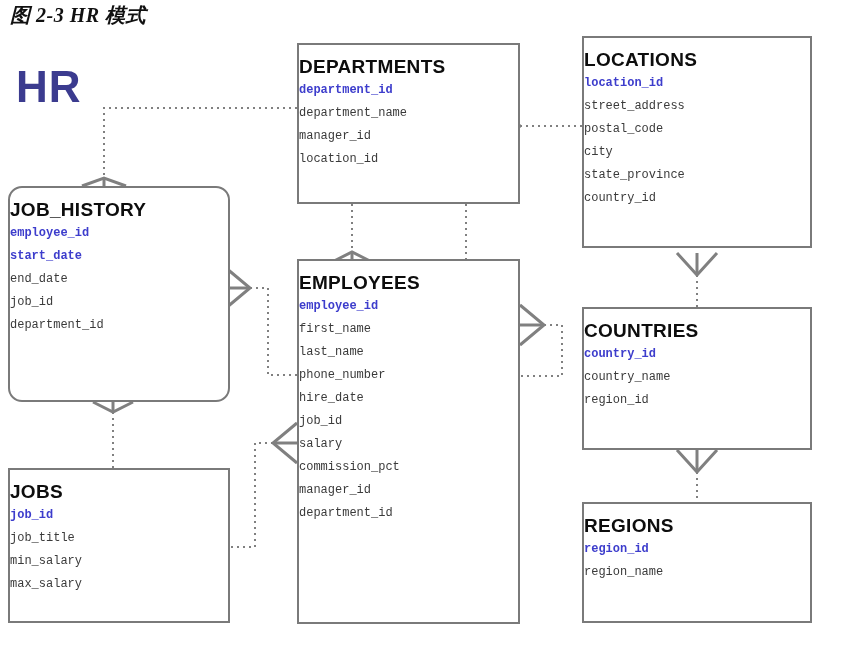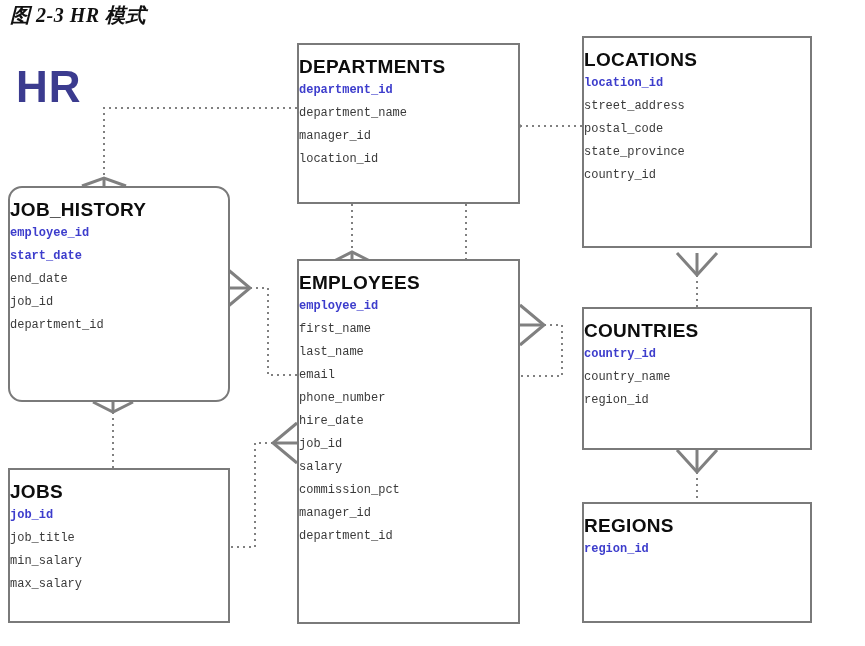--- a/index.html
+++ b/index.html
@@ -170,39 +170,39 @@
     <div class="attr">department_name</div>
     <div class="attr">manager_id</div>
     <div class="attr">location_id</div>
   </div>
 
   <div class="entity" style="left:582px; top:36px; width:230px; height:212px;">
     <div class="entity-title">LOCATIONS</div>
     <div class="attr pk">location_id</div>
     <div class="attr">street_address</div>
     <div class="attr">postal_code</div>
+    <div class="attr">city</div>
     <div class="attr">state_province</div>
     <div class="attr">country_id</div>
   </div>
 
   <div class="entity" style="left:8px; top:186px; width:222px; height:216px;border-radius:14px;">
     <div class="entity-title">JOB_HISTORY</div>
     <div class="attr pk">employee_id</div>
     <div class="attr pk">start_date</div>
     <div class="attr">end_date</div>
     <div class="attr">job_id</div>
     <div class="attr">department_id</div>
   </div>
 
   <div class="entity" style="left:297px; top:259px; width:223px; height:365px;">
     <div class="entity-title">EMPLOYEES</div>
     <div class="attr pk">employee_id</div>
     <div class="attr">first_name</div>
     <div class="attr">last_name</div>
-    <div class="attr">email</div>
     <div class="attr">phone_number</div>
     <div class="attr">hire_date</div>
     <div class="attr">job_id</div>
     <div class="attr">salary</div>
     <div class="attr">commission_pct</div>
     <div class="attr">manager_id</div>
     <div class="attr">department_id</div>
   </div>
 
   <div class="entity" style="left:582px; top:307px; width:230px; height:143px;">
@@ -216,15 +216,16 @@
     <div class="entity-title">JOBS</div>
     <div class="attr pk">job_id</div>
     <div class="attr">job_title</div>
     <div class="attr">min_salary</div>
     <div class="attr">max_salary</div>
   </div>
 
   <div class="entity" style="left:582px; top:502px; width:230px; height:121px;">
     <div class="entity-title">REGIONS</div>
     <div class="attr pk">region_id</div>
+    <div class="attr">region_name</div>
   </div>
 
 </div>
 
 </body></html>

